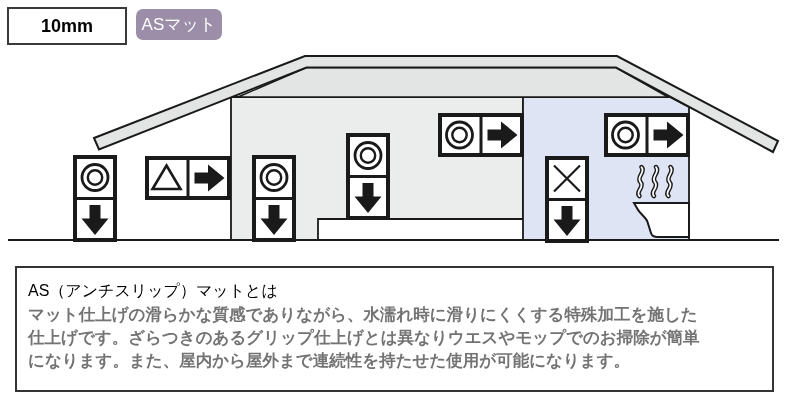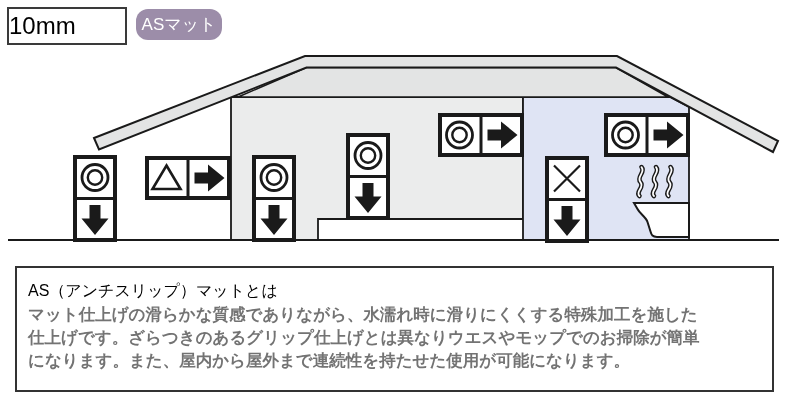--- a/index.html
+++ b/index.html
@@ -3,26 +3,26 @@
 <meta charset="utf-8">
 <style>
   html,body{margin:0;padding:0;background:#ffffff;}
   .stage{
     position:relative;width:791px;height:402px;background:#ffffff;overflow:hidden;
     font-family:"Liberation Sans","DejaVu Sans",sans-serif;color:#111;
   }
   .thickness-box{
     position:absolute;left:7px;top:7px;width:116px;height:34px;
     background:#fff;border:2px solid #3a3a3a;
-    display:flex;align-items:center;
-    font-size:24px;font-weight:400;letter-spacing:0px;color:#000;
+    display:flex;align-items:center;justify-content:center;
+    font-size:18px;font-weight:700;letter-spacing:0px;color:#000;
   }
   .badge{
     position:absolute;left:136px;top:9px;width:86px;height:31px;
-    background:#9c8da9;border-radius:12px;
+    background:#9c8da9;border-radius:7px;
     display:flex;align-items:center;justify-content:center;
     color:#ffffff;font-size:17px;font-weight:500;
   }
   .diagram-svg{position:absolute;left:0;top:0;}
   .desc-box{
     position:absolute;left:15px;top:266px;width:759px;height:126px;
     background:#fff;border:2px solid #333;box-sizing:border-box;
     padding:11px 16px 0 11px;
   }
   .desc-title{font-size:16px;font-weight:400;line-height:24px;color:#000;}

